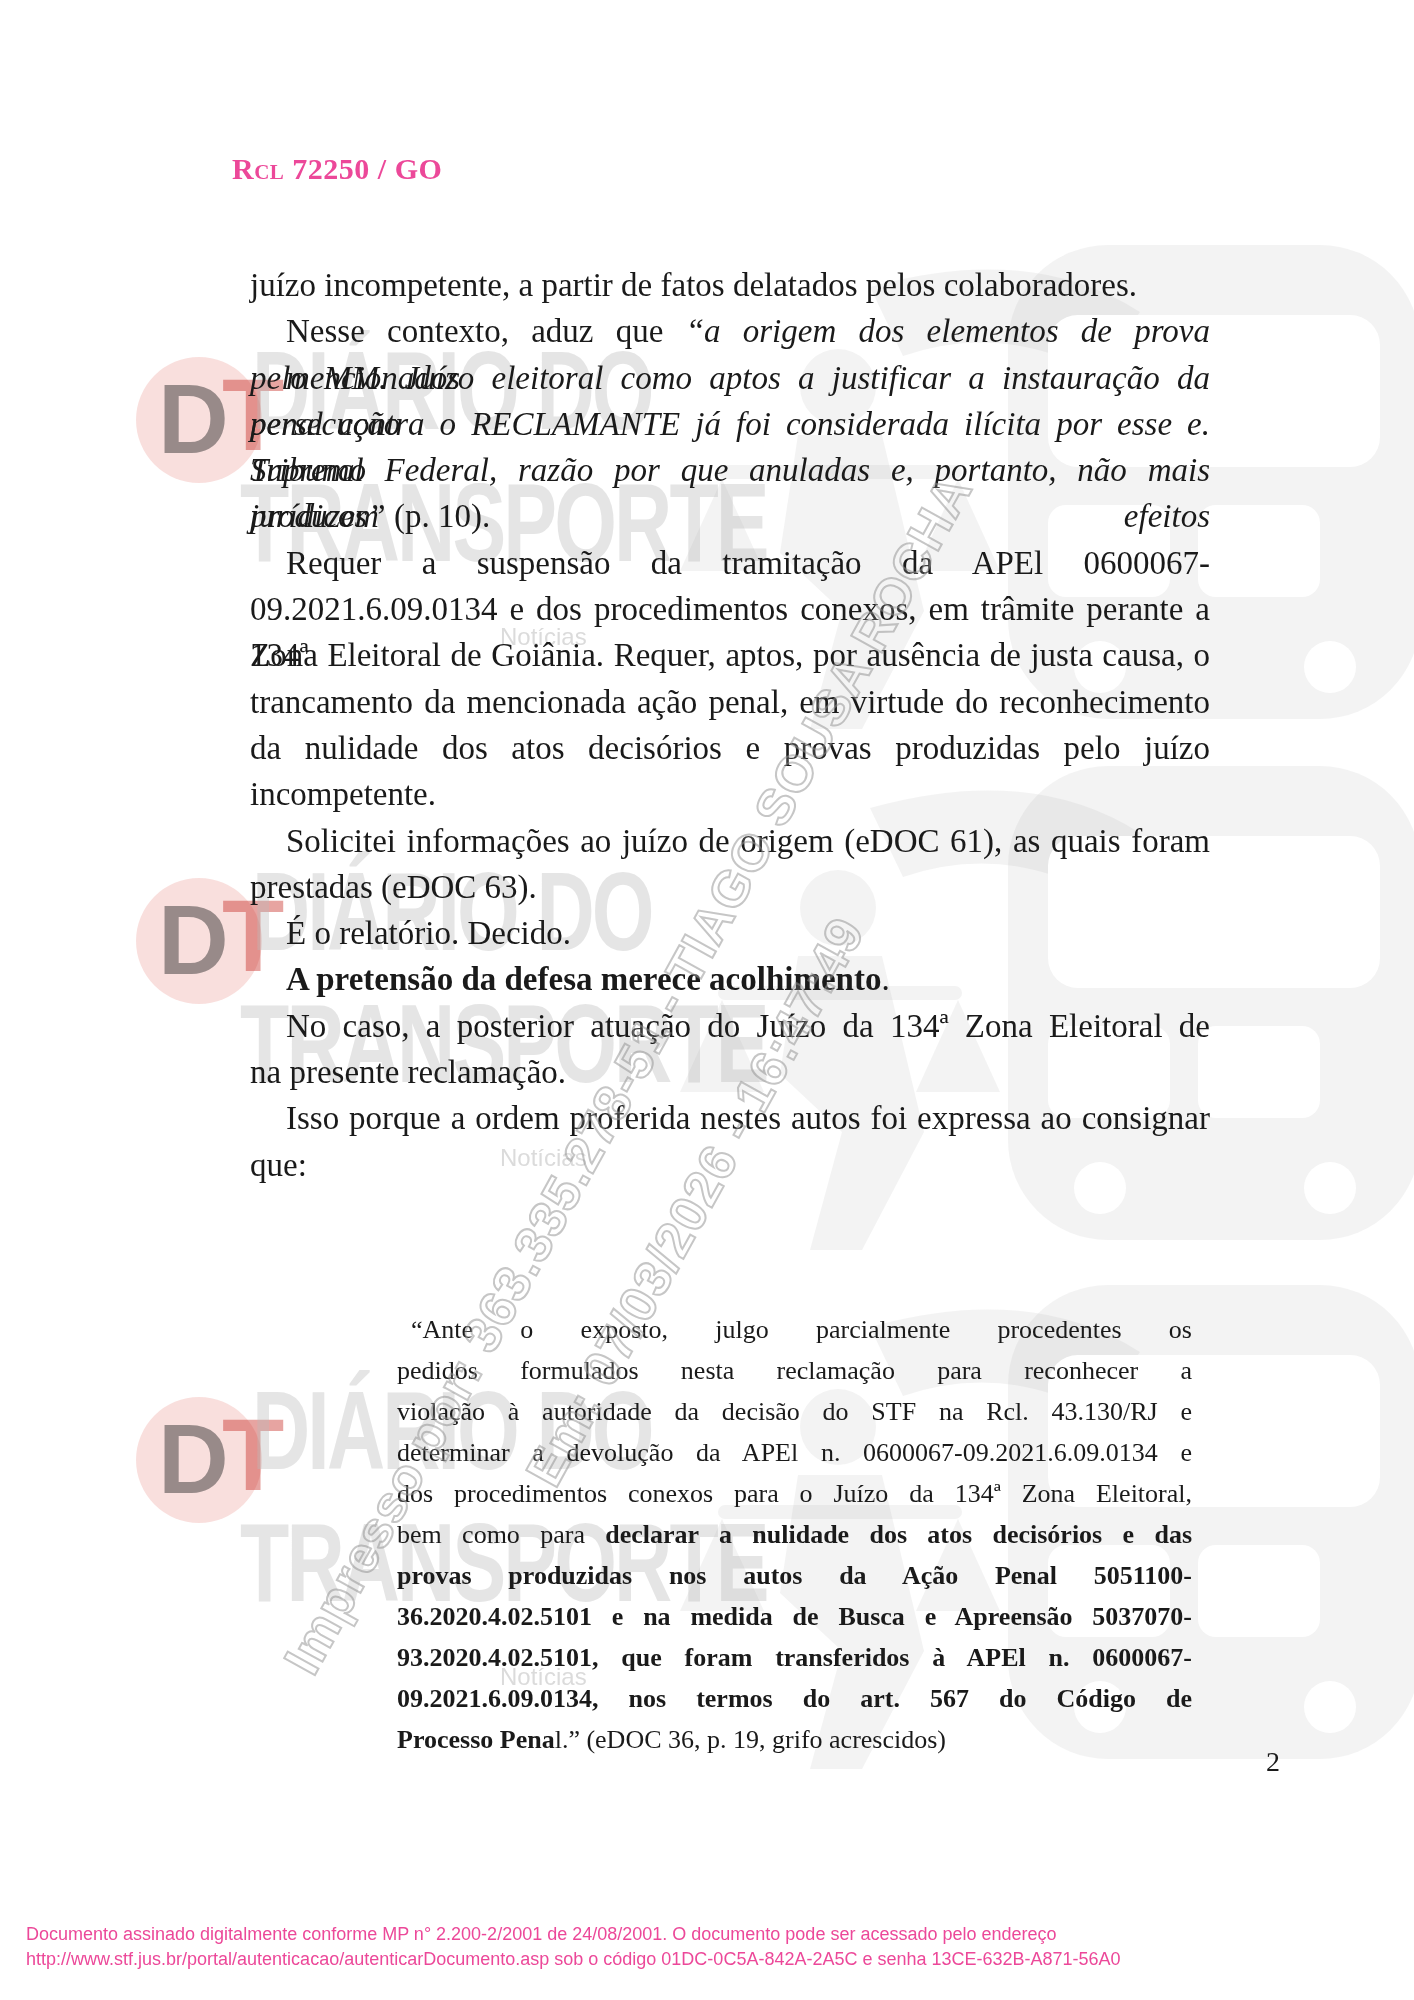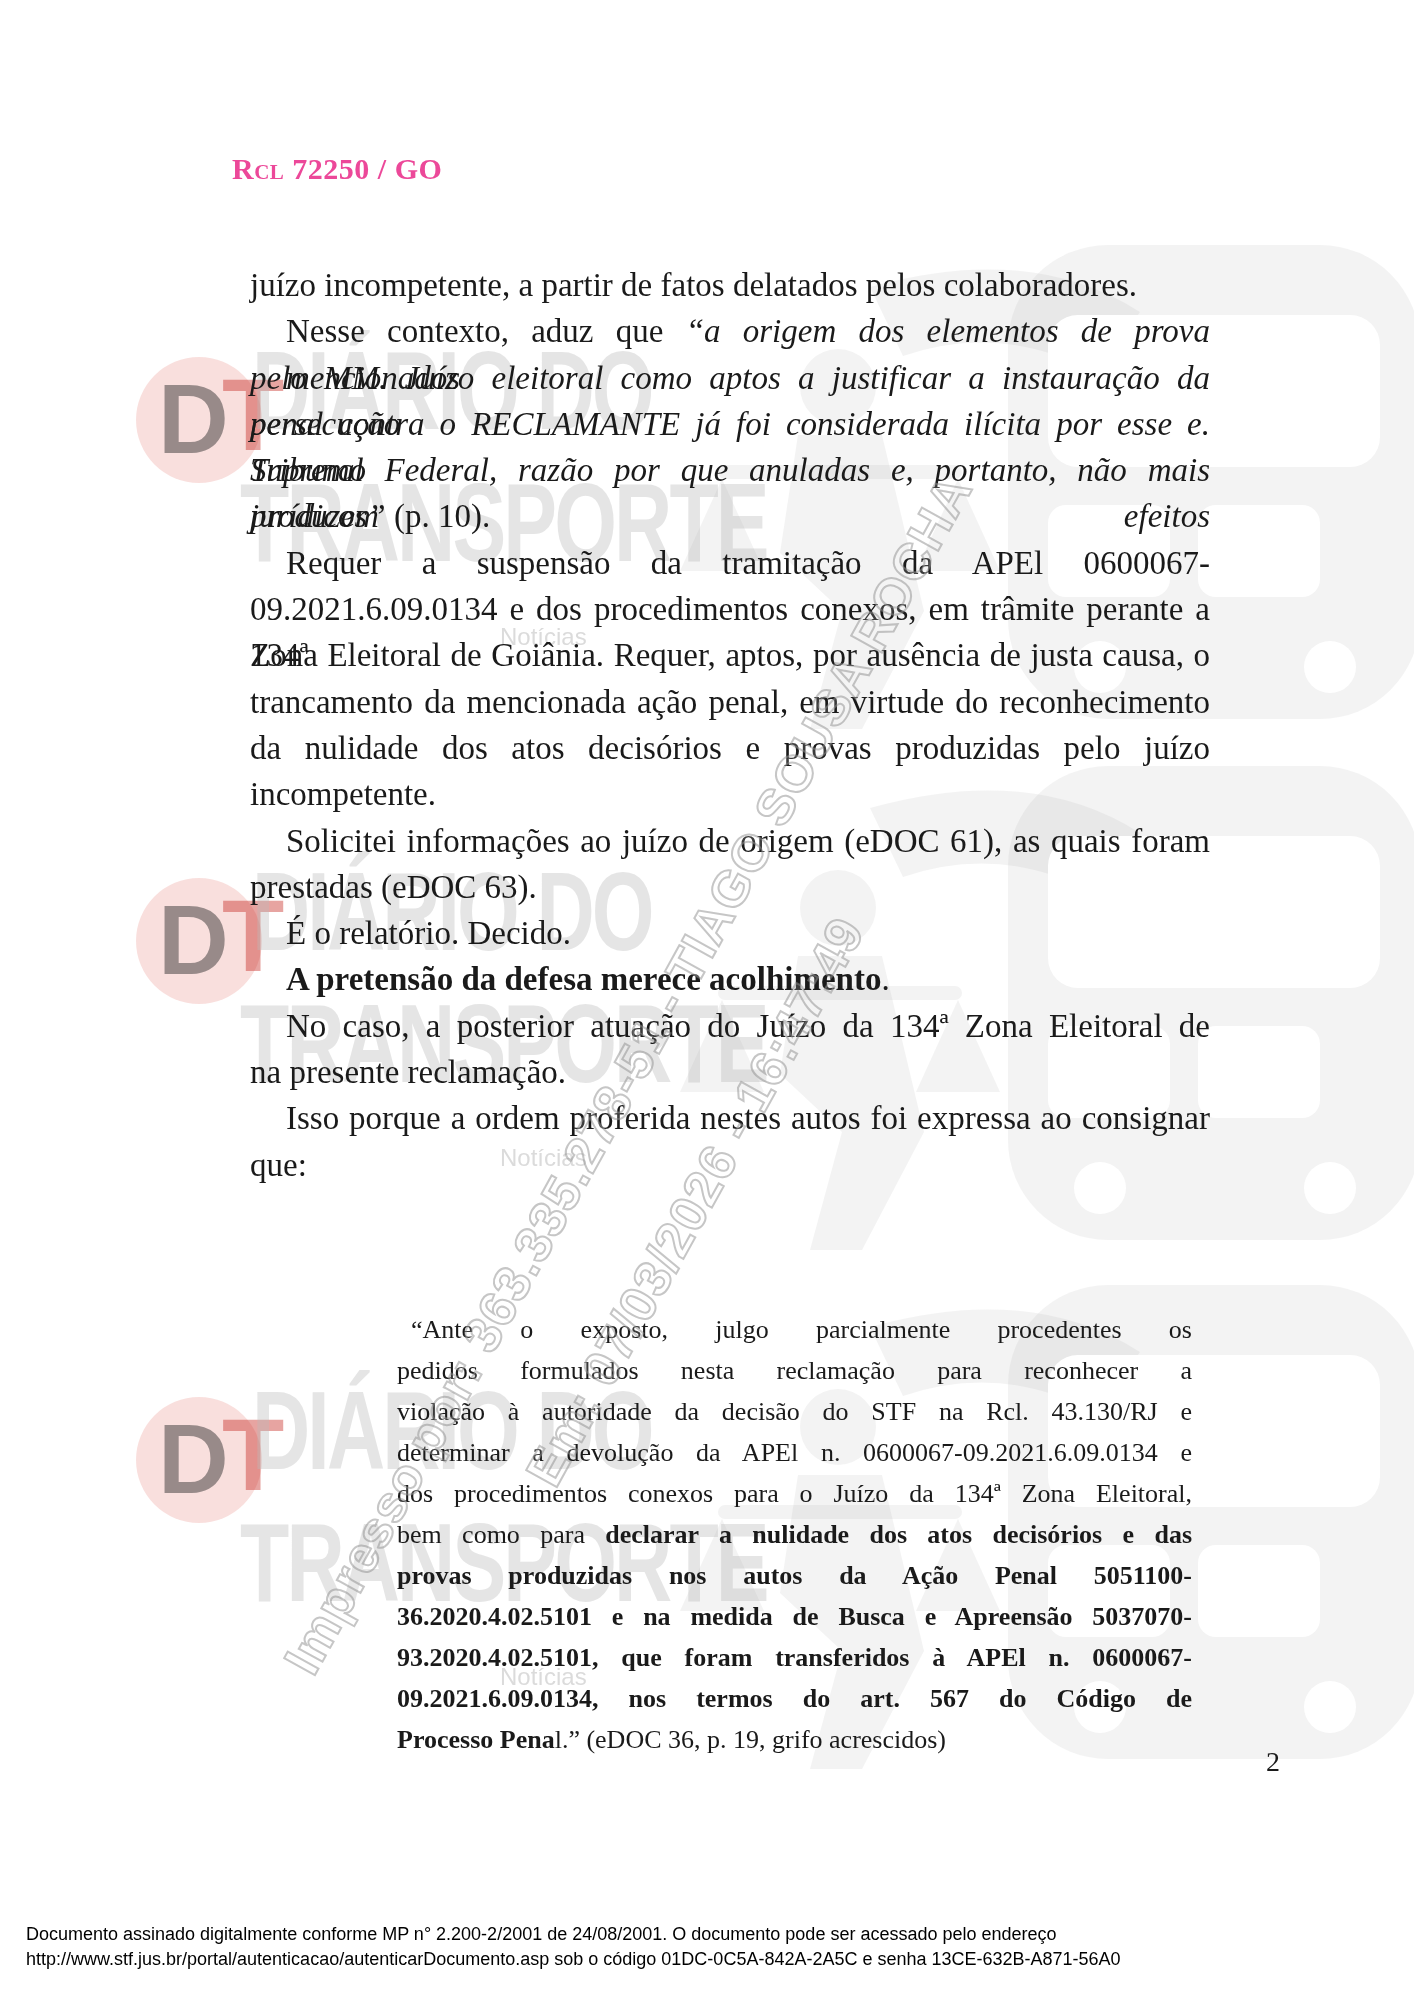--- a/index.html
+++ b/index.html
@@ -40,21 +40,21 @@
   .quote-block{position:absolute;left:397px;top:1279px;width:795px;font-size:26px;z-index:2;}
   .bline{height:46.3px;line-height:46.3px;text-align:justify;text-align-last:justify;text-justify:inter-word;}
   .qline{height:41px;line-height:41px;text-align:justify;text-align-last:justify;text-justify:inter-word;}
   .bline.last,.qline.last{text-align-last:left;}
   .bline.ind{padding-left:36px;}
   .qline.ind{padding-left:14px;margin-top:30px;}
   .b{font-weight:bold;}
   .i{font-style:italic;}
   .page-number{position:absolute;left:1266px;top:1746px;font-size:28px;color:#1a1a1a;z-index:2;}
   .doc-footer{position:absolute;left:26px;top:1922px;z-index:2;font-family:"Liberation Sans",sans-serif;
-              font-size:18px;line-height:25px;color:#000000;}
+              font-size:18px;line-height:25px;color:#ec4899;}
 </style>
 </head>
 <body>
 
 <div class="wm-layer">
 
   <div class="wm-row" style="top:287px">
     <div class="wm-circle">
       <span class="wm-d">D</span>
       <span class="wm-t" style="color: rgba(198, 38, 30, 0.42);">T</span>

